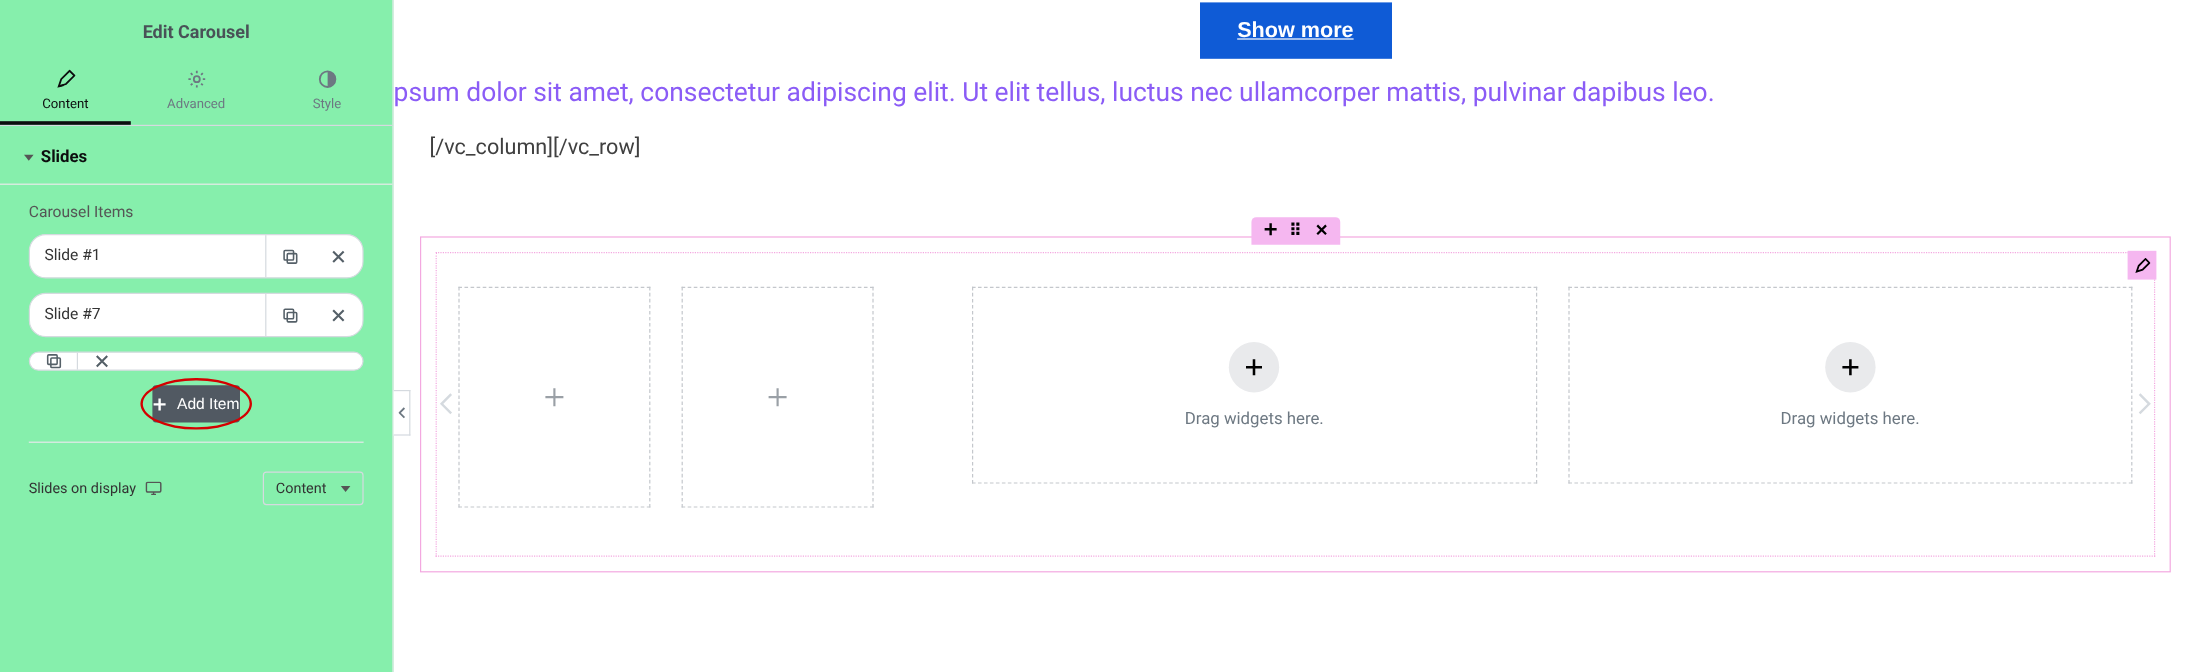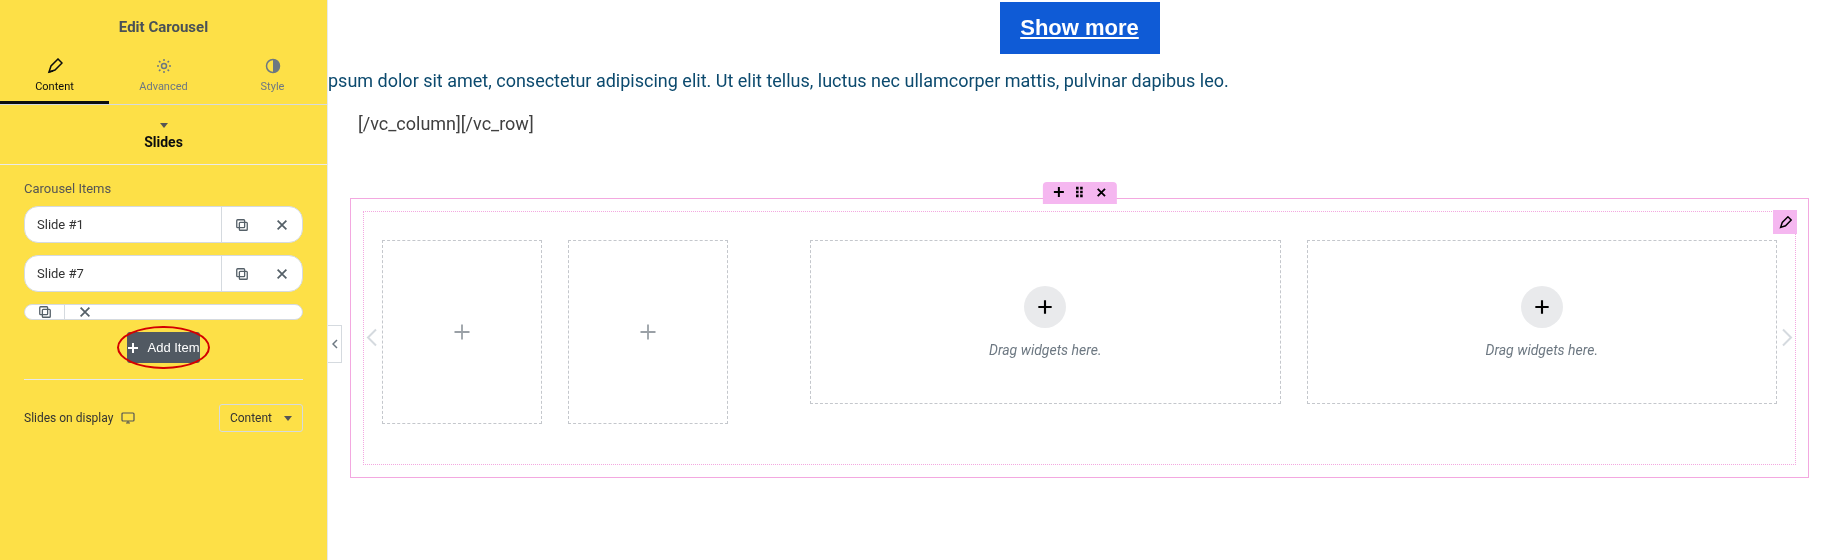--- a/index.html
+++ b/index.html
@@ -1,57 +1,57 @@
 <!DOCTYPE html>
 <html><head>
 <meta charset="utf-8">
 <style>
   * { box-sizing: border-box; margin: 0; padding: 0; }
   body { font-family: -apple-system, BlinkMacSystemFont, "Segoe UI", Roboto, Arial, sans-serif; font-size: 13px; color: #333; background: #fff; width: 1829px; height: 560px; overflow: hidden; position: relative; }
 
   
-  .sidebar { position: absolute; left: 0; top: 0; width: 328px; height: 560px; background: #fde047; border-right: 1px solid #e6e9ec; display: flex; flex-direction: column; }
+  .sidebar { position: absolute; left: 0; top: 0; width: 328px; height: 560px; background: #86efac; border-right: 1px solid #e6e9ec; display: flex; flex-direction: column; }
   .panel-title { text-align: center; font-size: 15px; font-weight: 700; color: #495157; padding: 18px 0 14px; }
   .tabs { display: flex; border-bottom: 1px solid #d5dadf; }
   .tab { flex: 1; text-align: center; padding: 8px 0; cursor: pointer; color: #6d7882; font-size: 11px; }
   .tab.active { border-bottom: 3px solid #0c0d0e; color: #0c0d0e; }
   .tab svg, .tab .icon { display: block; margin: 0 auto 6px; }
-  .section-header { display: flex; align-items: center; gap: 6px; padding: 18px 20px 14px; font-weight: 700; font-size: 14px; color: #0c0d0e; cursor: pointer; border-bottom: 1px solid #eaeaea; flex-direction: column; }
+  .section-header { display: flex; align-items: center; gap: 6px; padding: 18px 20px 14px; font-weight: 700; font-size: 14px; color: #0c0d0e; cursor: pointer; border-bottom: 1px solid #eaeaea; }
   .section-body { padding: 16px 24px 10px; }
   .items-label { font-size: 13px; color: #555; margin-bottom: 10px; }
   .item-row { display: flex; align-items: stretch; border: 1px solid #d5dadf; border-radius: 14px; margin-bottom: 12px; background: #fff; }
   .item-label { flex: 1; padding: 10px 12px; font-size: 13px; color: #333; cursor: move; border-right: 1px solid #d5dadf; }
   .item-action { width: 40px; display: flex; align-items: center; justify-content: center; color: #556068; cursor: pointer; }
   .item-action:first-of-type { border-right: 1px solid #d5dadf; }
   .add-item-wrap { text-align: center; margin-top: 6px; padding-bottom: 16px; border-bottom: 1px solid #e6e9ec; }
   .add-item-btn { display: inline-flex; align-items: center; gap: 8px; background: #515962; color: #fff; border: none; border-radius: 3px; padding: 8px 0; font-size: 13px; cursor: pointer; position: relative; }
   .annotation-ellipse { position: absolute; inset: -6px -10px; border: 2px solid #d40000; border-radius: 50%/50%; pointer-events: none; }
   .control-row { display: flex; align-items: center; justify-content: space-between; padding: 14px 24px; }
   .control-label { display: flex; align-items: center; gap: 8px; font-size: 12px; color: #333; }
   .select { display: flex; align-items: center; gap: 12px; border: 1px solid #d5dadf; border-radius: 3px; padding: 6px 10px; font-size: 12px; color: #333; cursor: pointer; }
 
   
   .sidebar-toggle { position: absolute; left: 328px; top: 325px; width: 14px; height: 38px; background: #fff; border: 1px solid #d5dadf; border-left: none; display: flex; align-items: center; justify-content: center; cursor: pointer; color: #6d7882; font-size: 11px; }
 
   
   .canvas { position: absolute; left: 330px; top: 0; right: 0; height: 560px; padding: 0 0 0 0; }
-  .show-more { display: block; width: 160px; margin: 2px auto 12px; background: #0f5bd6; color: #fff; padding: 13px 0; font-size: 22px; font-weight: 600; text-decoration: underline; border: none; cursor: pointer; }
-  .lorem { color: #0c4a6e; font-size: 18px; padding: 4px 0 4px 0; margin-left: -2px; white-space: nowrap; overflow: hidden; }
+  .show-more { display: block; width: 160px; margin: 2px auto 12px; background: #0f5bd6; color: #fff; padding: 13px 0; font-size: 18px; font-weight: 600; text-decoration: underline; border: none; cursor: pointer; }
+  .lorem { color: #8b5cf6; font-size: 22px; padding: 4px 0 4px 0; margin-left: -2px; white-space: nowrap; overflow: hidden; }
   .shortcode { color: #404040; font-size: 18px; margin: 18px 0 10px 28px; }
 
   .editor-section { margin: 64px 20px 0 20px; border: 1px solid #f3a8e0; background: #fff; position: relative; padding: 12px; }
   .editor-section-inner { border: 1px dotted #f3a8e0; min-height: 252px; padding: 28px 18px 40px; position: relative; display: flex; gap: 26px; align-items: flex-start; }
   .section-handle { position: absolute; top: -17px; left: 50%; transform: translateX(-50%); display: flex; align-items: center; gap: 10px; background: #f5b7f0; border-radius: 4px 4px 0 0; padding: 3px 10px; }
   .section-handle span { cursor: pointer; color: #000; font-size: 14px; font-weight: 700; }
   .dots { letter-spacing: 1px; font-size: 10px; }
   .edit-badge { position: absolute; top: -2px; right: -2px; width: 24px; height: 24px; background: #f5b7f0; display: flex; align-items: center; justify-content: center; cursor: pointer; }
   .slide-placeholder-sm { width: 160px; height: 184px; border: 1px dashed #c4c7cc; display: flex; align-items: center; justify-content: center; color: #9aa0a6; font-size: 26px; font-weight: 300; cursor: pointer; }
   .drop-placeholder { flex: 1; height: 164px; border: 1px dashed #c4c7cc; display: flex; flex-direction: column; align-items: center; justify-content: center; gap: 14px; }
   .add-circle { width: 42px; height: 42px; border-radius: 50%; background: #e9eaec; display: flex; align-items: center; justify-content: center; font-size: 22px; font-weight: 700; color: #000; cursor: pointer; }
-  .drop-text { color: #6d7882; font-style: italic; font-size: 14px; }
+  .drop-text { color: #6d7882; font-size: 14px; }
   .carousel-arrow { position: absolute; top: 50%; transform: translateY(-50%); font-size: 28px; color: #d5dadf; cursor: pointer; user-select: none; padding: 6px; }
   .carousel-arrow.left { left: -4px; }
   .carousel-arrow.right { right: -4px; }
 
   .chev { width:0; height:0; display:inline-block; }
   .chev-down { border-left:4px solid transparent; border-right:4px solid transparent; border-top:5px solid #555; }
 </style>
 </head>
 <body>
 

